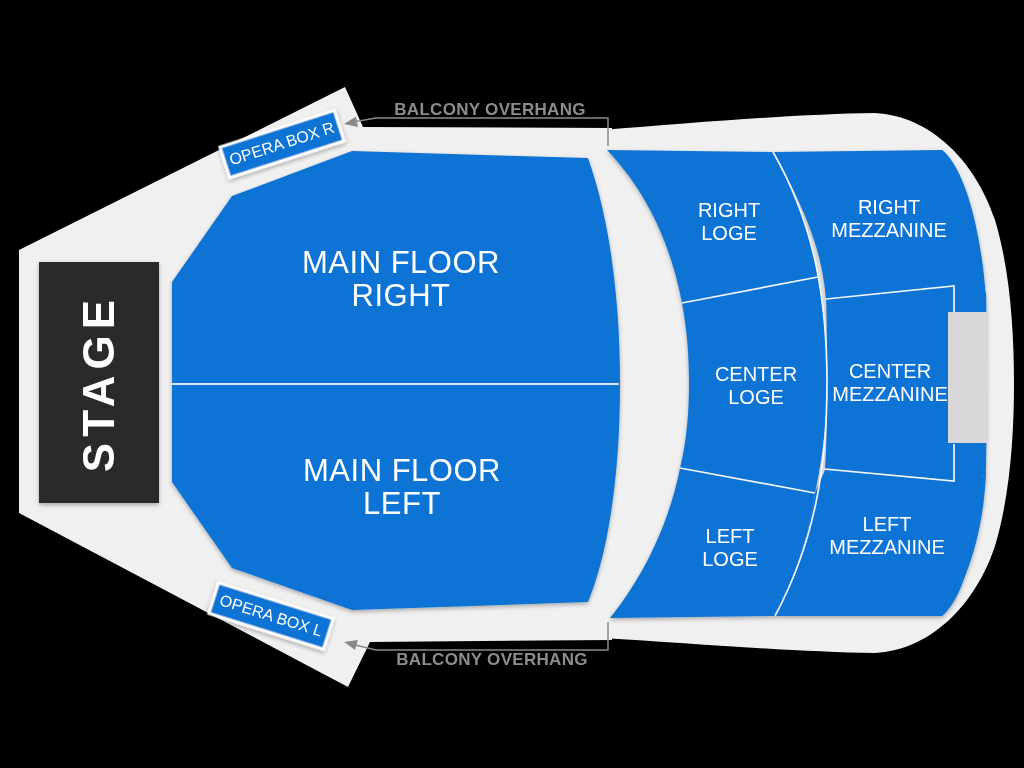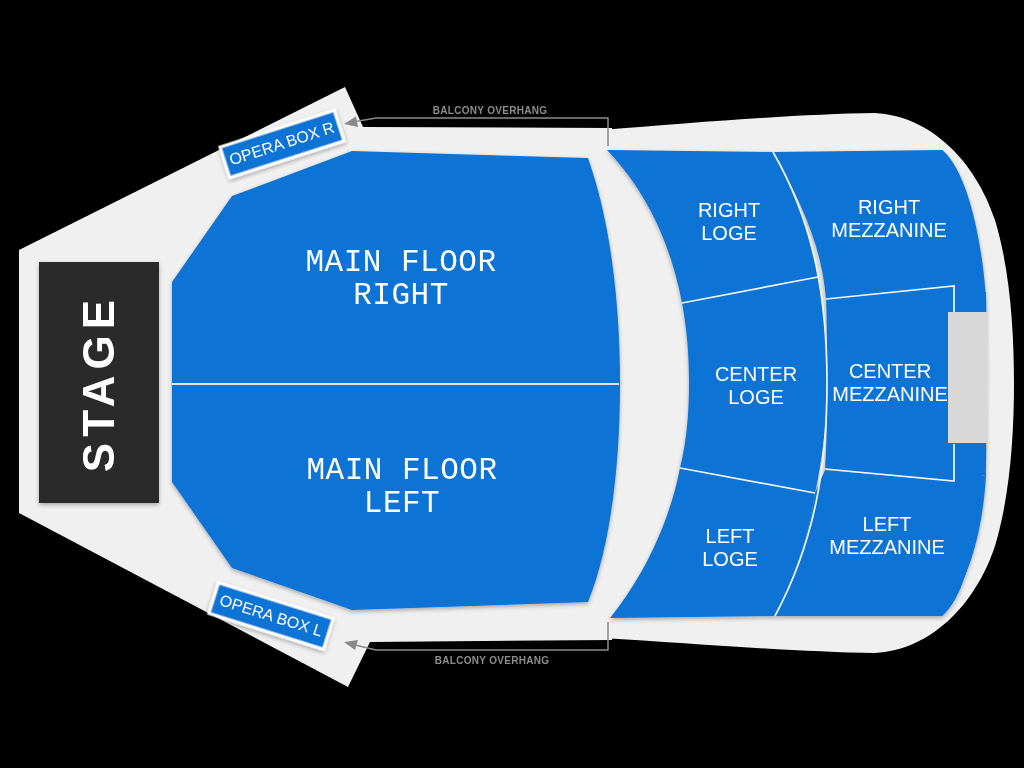--- a/index.html
+++ b/index.html
@@ -1,27 +1,27 @@
 <!DOCTYPE html>
 <html><head>
 <meta charset="utf-8">
 <style>
   html,body{margin:0;padding:0;background:#000;}
   #chart{position:relative;width:1024px;height:768px;background:#000;overflow:hidden;
          font-family:"Liberation Sans", sans-serif;}
   #chart svg{position:absolute;left:0;top:0;}
   .lbl{position:absolute;transform:translate(-50%,-50%);color:#ffffff;text-align:center;
        white-space:nowrap;pointer-events:none;}
-  .mf{font-size:31px;line-height:33px;letter-spacing:0.5px;font-family:Liberation Mono, monospace;}
+  .mf{font-size:31px;line-height:33px;letter-spacing:0.5px;}
   .lg{font-size:20px;line-height:23px;}
   .stage-lbl{font-size:44px;font-weight:bold;letter-spacing:6px;
              transform:translate(-50%,-50%) rotate(-90deg);}
   .opera-r-lbl{font-size:16px;transform:translate(-50%,-50%) rotate(-17.8deg);}
   .opera-l-lbl{font-size:16px;transform:translate(-50%,-50%) rotate(17.4deg);}
-  .overhang{font-size:10px;font-weight:bold;color:#8c8c8c;letter-spacing:0.3px;}
+  .overhang{font-size:17px;font-weight:bold;color:#8c8c8c;letter-spacing:0.3px;}
 </style>
 </head>
 <body>
 
 <div id="chart">
   <svg width="1024" height="768" viewBox="0 0 1024 768">
     <defs>
       <filter id="ds" x="-20%" y="-20%" width="140%" height="140%">
         <feDropShadow dx="0" dy="2" stdDeviation="2" flood-color="#000000" flood-opacity="0.30"></feDropShadow>
       </filter>

